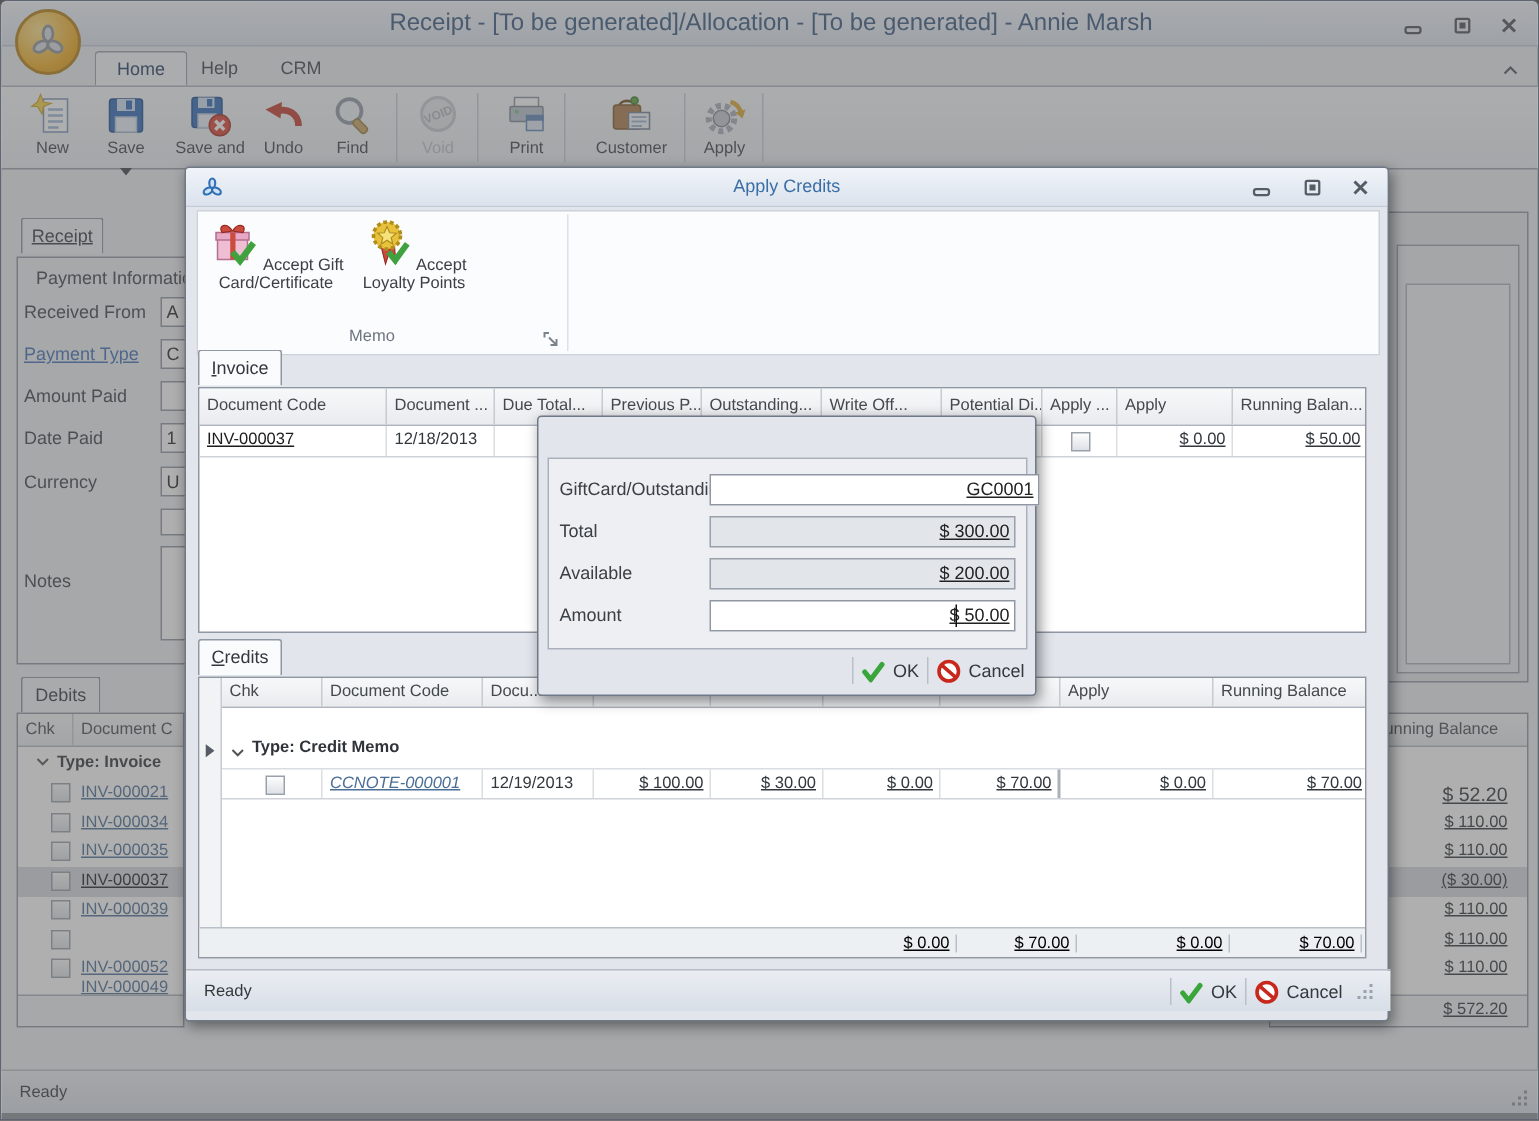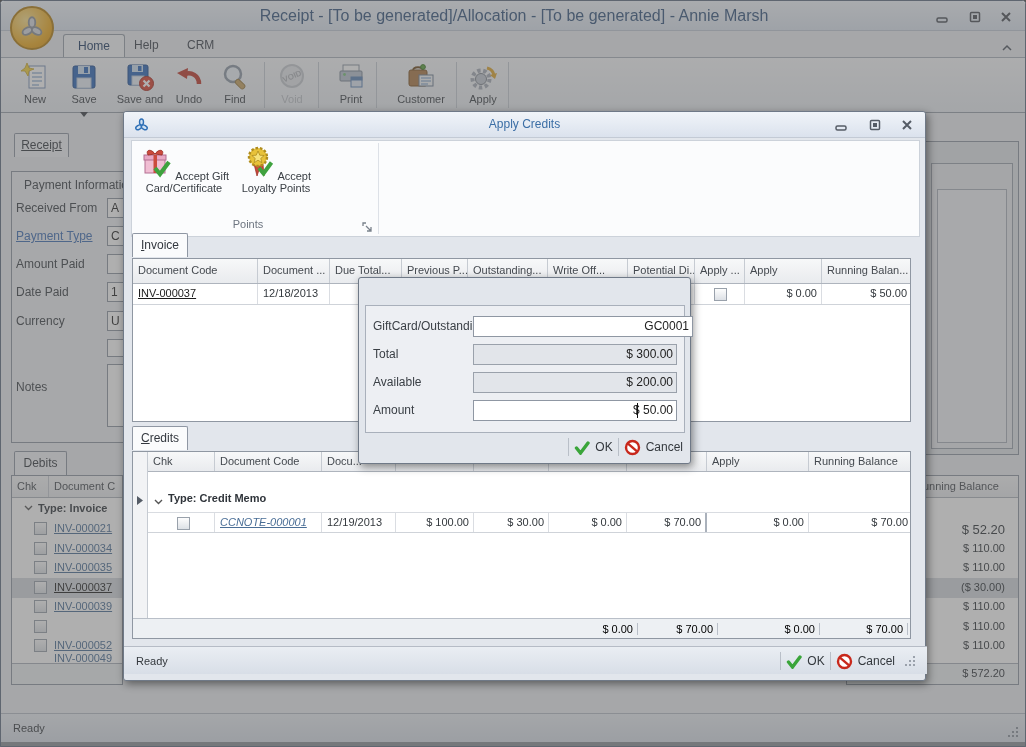--- a/index.html
+++ b/index.html
@@ -28,21 +28,21 @@
   .fieldlbl{font-size:12px;color:#3b4046;}
   .inputbx{background:#fff;border:1px solid #8f97a3;font-size:12px;color:#222;padding:2px 3px;}
   .tabsm{position:absolute;height:24px;background:#f3f5f8;border:1px solid #8f97a3;border-bottom:none;
          border-radius:2px 2px 0 0;font-size:12px;color:#33383f;text-align:center;line-height:23px;}
   .tbl{background:#fff;border:1px solid #8f97a2;}
   .hrow{background:linear-gradient(#f7f8f9,#e9ebee);border-bottom:1px solid #aeb4bd;}
   .hcell{position:absolute;top:0;height:100%;border-right:1px solid #c6cbd2;font-size:11px;
          color:#44494f;padding:4px 0 0 5px;}
   .cell{position:absolute;top:0;height:100%;border-right:1px solid #dadde2;font-size:11px;
         color:#33383d;padding:3px 4px 0 5px;}
-  .money{text-align:right;}
+  .money{text-align:right;text-decoration:underline;}
   .lnk{color:#4a6e96;text-decoration:underline;font-size:11px;}
   .lnkblack{color:#1c1c1c;text-decoration:underline;font-size:11px;}
   .cb{width:13px;height:13px;border:1px solid #99a1ab;background:linear-gradient(#fdfdfd,#dde1e6);}
   .grp{font-weight:bold;font-size:11px;color:#2f343a;}
   
   .dlg{background:#e2e6ec;border:1px solid #6f7987;box-shadow:2px 3px 9px rgba(0,0,0,.45);
        border-radius:3px;}
   .dlgtitle{position:absolute;left:0;top:0;width:100%;height:26px;
             background:linear-gradient(#f0f4f9,#dbe2ed);border-bottom:1px solid #c3cad5;
             border-radius:3px 3px 0 0;}
@@ -186,21 +186,21 @@
         <circle cx="13" cy="17" r="8.5" fill="none" stroke="#a6adb8" stroke-width="4" stroke-dasharray="3.4 2.6"></circle>
         <circle cx="13" cy="17" r="5.5" fill="#c3c9d2" stroke="#7e858f"></circle>
         <path d="M19 6 a9 9 0 0 1 7 8" fill="none" stroke="#e0a62c" stroke-width="3"></path>
         <polygon points="27,17 22,13 29,11" fill="#e0a62c"></polygon>
         </svg>
       <span class="lb">Apply</span>
     </div>
     <div class="rsep" style="left:507px;"></div>
   </div>
 
-  <div class="tabsm" style="left:13px;top:132px;width:55px;text-decoration:underline;">
+  <div class="tabsm" style="left:13px;top:144px;width:55px;text-decoration:underline;">
     <span>Receipt</span></div>
   <div class="abs" style="left:10px;top:170px;width:910px;height:272px;background:#eef0f4;border:1px solid #8f97a3;">
     <div class="abs fieldlbl" style="left:12px;top:6px;">Payment Information</div>
     <div class="abs fieldlbl" style="left:4px;top:29px;">Received From</div>
     <div class="abs inputbx" style="left:95px;top:26px;width:240px;height:20px;">A</div>
     <div class="abs fieldlbl" style="left:4px;top:57px;color:#3f6fb5;text-decoration:underline;">Payment Type</div>
     <div class="abs inputbx" style="left:95px;top:54px;width:240px;height:20px;">C</div>
     <div class="abs fieldlbl" style="left:4px;top:85px;">Amount Paid</div>
     <div class="abs inputbx" style="left:95px;top:82px;width:240px;height:20px;"></div>
     <div class="abs fieldlbl" style="left:4px;top:113px;">Date Paid</div>
@@ -336,21 +336,21 @@
       </div>
       <div class="abs" style="left:100px;top:3px;width:88px;height:72px;text-align:center;font-size:11px;color:#3b4046;">
         <svg width="34" height="34" style="margin-top:2px;">
           <polygon points="13,18 16,30 19,21 23,30 22,18" fill="#c94a3c" stroke="#97291f" stroke-width=".7"></polygon>
           <circle cx="17" cy="11" r="9" fill="#e8c23a" stroke="#b08d1e" stroke-width="2.4" stroke-dasharray="2.6 1.8"></circle>
           <polygon points="17,5 18.8,9.2 23.2,9.5 19.8,12.4 20.9,16.7 17,14.2 13.1,16.7 14.2,12.4 10.8,9.5 15.2,9.2" fill="#f6e27a" stroke="#b08d1e" stroke-width=".8"></polygon>
           <path d="M18 22 l4.5 5.5 l8-11" fill="none" stroke="#3fa23f" stroke-width="4"></path>
           </svg>
         <span class="lb">Accept Loyalty Points</span>
       </div>
-      <div class="abs" style="left:0;top:77px;width:232px;text-align:center;font-size:11px;color:#6d7580;">Points</div>
+      <div class="abs" style="left:0;top:77px;width:232px;text-align:center;font-size:11px;color:#6d7580;">Memo</div>
       <div class="abs" style="left:230px;top:78px;">
         <svg width="11" height="11">
           <path d="M1 4 V1 H4 M4 4 L9 9 M9 5 V9 H5" fill="none" stroke="#7a828c" stroke-width="1.3"></path>
           </svg></div>
       <div class="abs" style="left:246px;top:2px;width:1px;height:91px;background:#dde1e7;"></div>
     </div>
 
     <div class="tabsm" style="left:8px;top:121px;width:56px;background:#fafbfc;">
       <span style="text-decoration:underline;">I</span><span>nvoice</span></div>
     <div class="abs tbl" style="left:8px;top:146px;width:779px;height:164px;overflow:hidden;">

